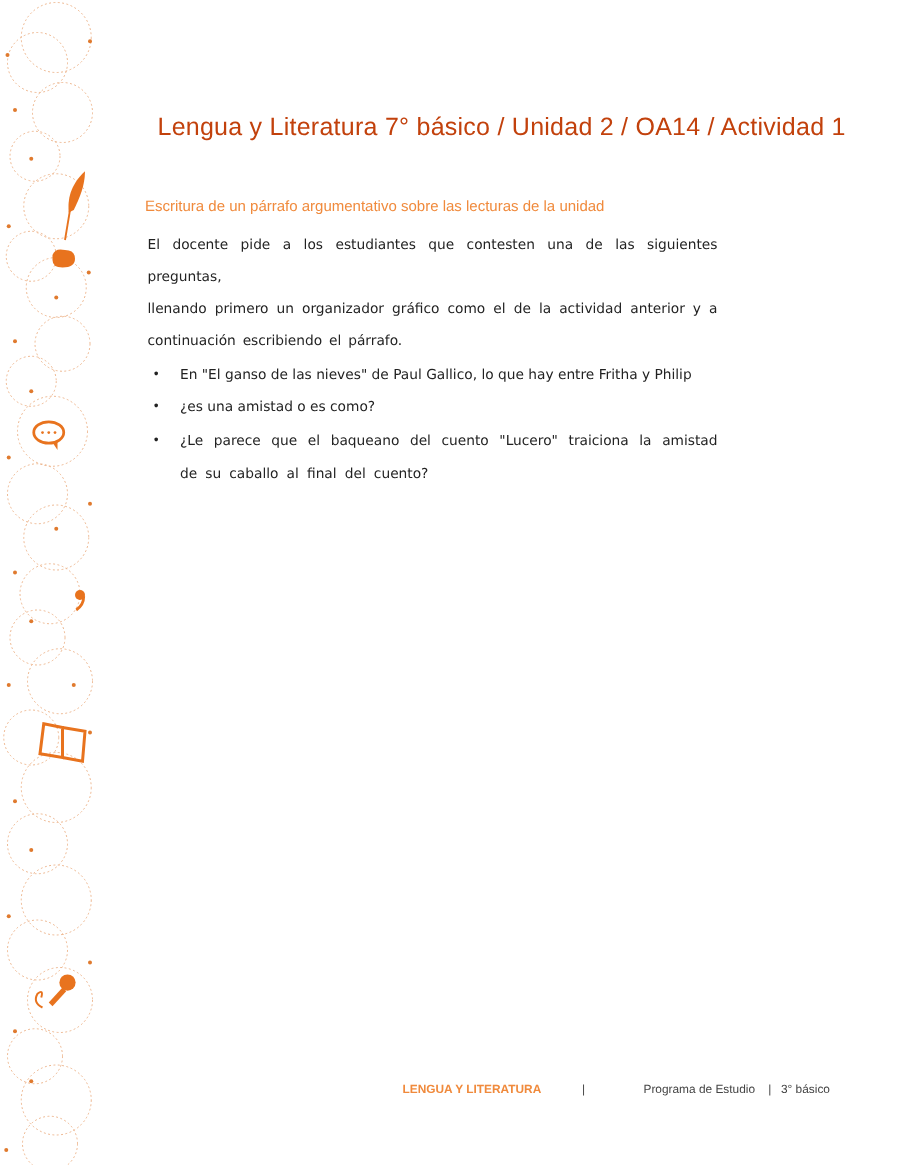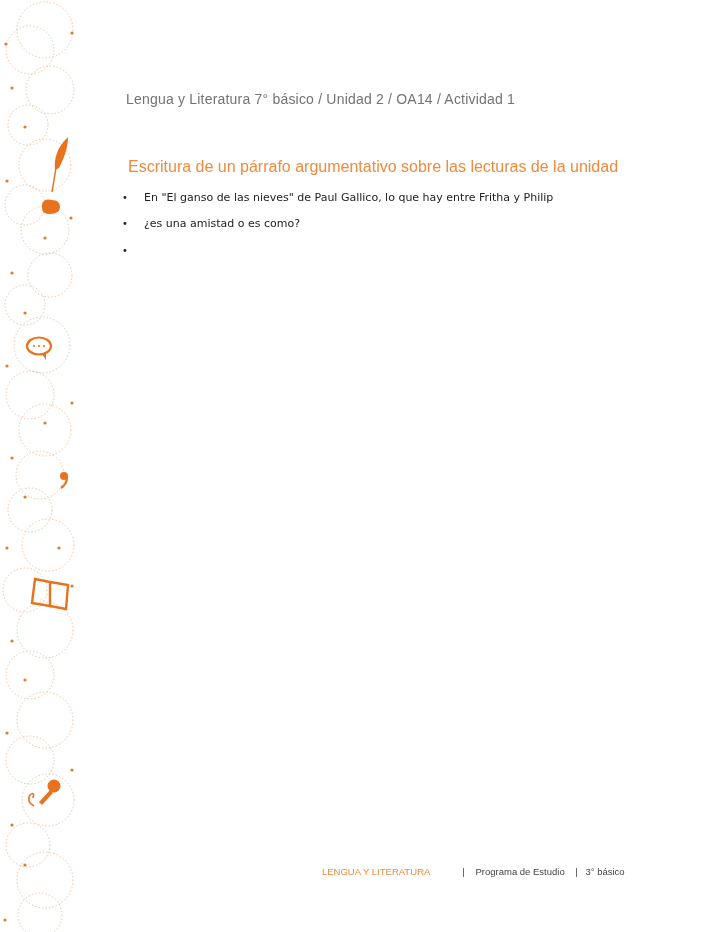--- a/index.html
+++ b/index.html
@@ -18,30 +18,30 @@
       position: absolute;
       left: 0;
       top: 0;
       width: 80px;
       height: 932px;
     }
     .page-title {
       position: absolute;
       left: 126px;
       top: 91px;
-      font-size: 14px;
-      color: #737373;
+      font-size: 20px;
+      color: #c2410c;
       letter-spacing: 0.2px;
       white-space: nowrap;
     }
     .section-title {
       position: absolute;
-      left: 128px;
+      left: 116px;
       top: 158px;
-      font-size: 16px;
+      font-size: 12px;
       color: #f08a3c;
       white-space: nowrap;
     }
     .content {
       position: absolute;
       left: 118px;
       top: 183px;
       width: 456px;
       font-family: "DejaVu Sans", sans-serif;
       font-size: 11px;
@@ -88,31 +88,32 @@
     }
     .footer {
       position: absolute;
       top: 866px;
       left: 310px;
       font-size: 9.5px;
       white-space: nowrap;
     }
     .footer .subject {
       color: #f08a3c;
-      font-weight: normal;
+      font-weight: bold;
       letter-spacing: 0px;
       padding-left: 12px;
     }
     .footer .sep {
       color: #444;
       margin-left: 30px;
       margin-right: 8px;
     }
     .footer .program {
       color: #444;
+      margin-left: 36px;
     }
     .footer .sep2 {
       color: #444;
       margin-left: 8px;
       margin-right: 5px;
     }
     .footer .grade {
       color: #444;
     }
   </style>
@@ -205,31 +206,37 @@
     <path d="M50 790 L 39 802 L 42 805 L 53 793 Z" fill="#e8731e"></path>
     <path d="M34 806 Q 26 802 30 795 Q 35 791 33 798" stroke="#e8731e" stroke-width="1.6" fill="none"></path>
   </g>
 </svg>
 
 <div class="page-title">Lengua y Literatura 7° básico / Unidad 2 / OA14 / Actividad 1</div>
 
 <div class="section-title">Escritura de un párrafo argumentativo sobre las lecturas de la unidad</div>
 
 <div class="content">
+  <p class="intro">
+    <span class="justify-line">El docente pide a los estudiantes que contesten una de las siguientes preguntas,</span>
+    <span class="justify-line">llenando primero un organizador gráfico como el de la actividad anterior y a</span>
+    <span>continuación escribiendo el párrafo.</span>
+  </p>
   <ul class="questions">
     <li>
       <span class="bullet">•</span>
       <span>En "El ganso de las nieves" de Paul Gallico, lo que hay entre Fritha y Philip</span>
     </li>
     <li>
       <span class="bullet">•</span>
       <span>¿es una amistad o es como?</span>
     </li>
     <li class="tall">
       <span class="bullet">•</span>
+      <span>¿Le parece que el baqueano del cuento "Lucero" traiciona la amistad de su caballo al final del cuento?</span>
     </li>
   </ul>
 </div>
 
 <div class="footer">
   <span class="subject">LENGUA Y LITERATURA</span>
   <span class="sep">|</span>
   <span class="program">Programa de Estudio</span>
   <span class="sep2">|</span>
   <span class="grade">3° básico</span>

